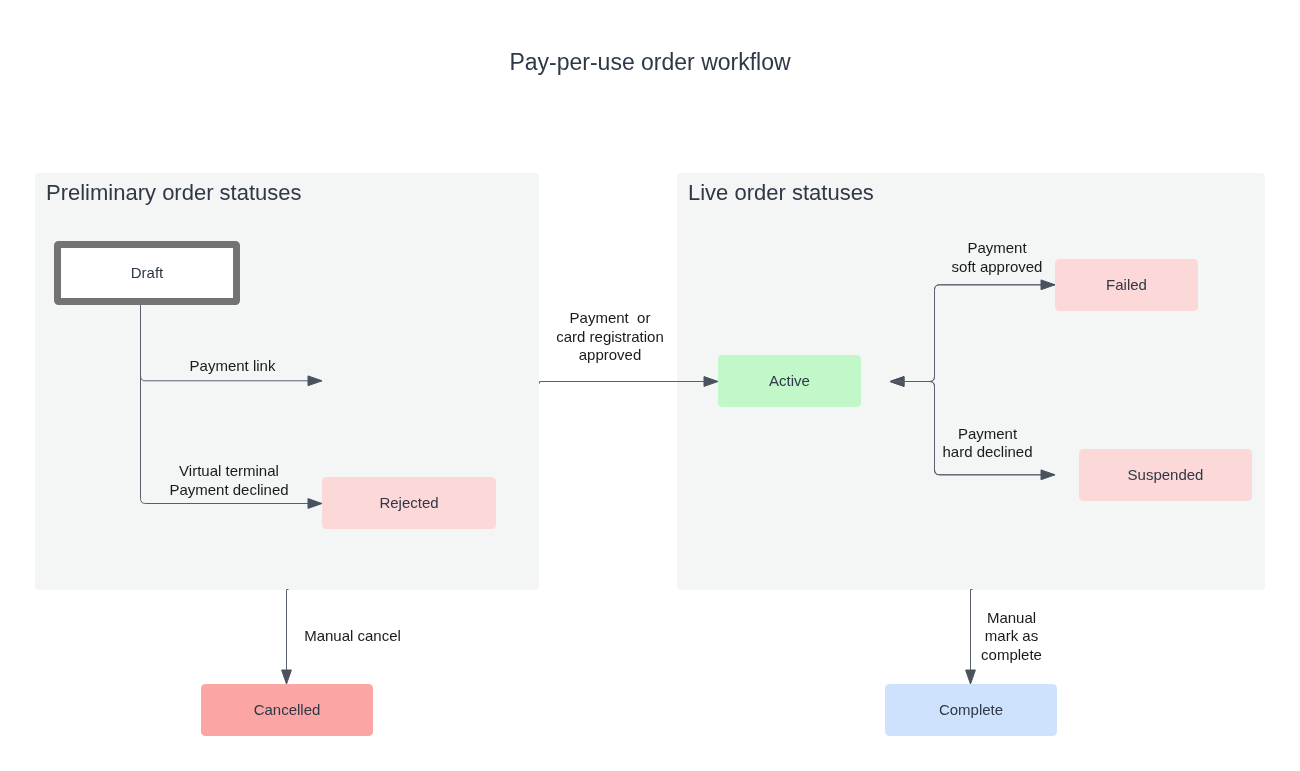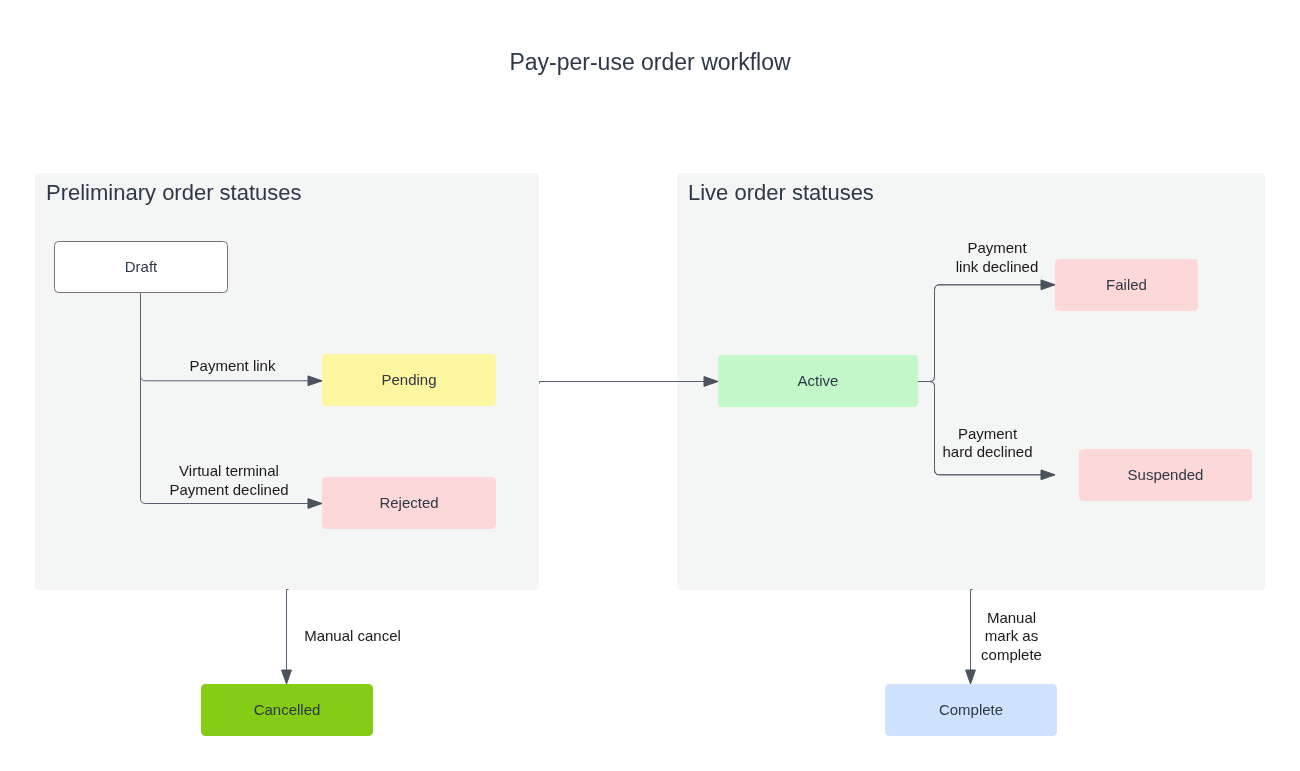--- a/index.html
+++ b/index.html
@@ -16,27 +16,27 @@
 
   .group{position:absolute;background:#f4f5f5;border-radius:4px;}
   #grp-prelim{left:35px;top:173px;width:504px;height:417px;}
   #grp-live{left:677px;top:173px;width:588px;height:417px;}
   .group-title{position:absolute;left:11px;top:9.2px;font-size:22px;line-height:21px;color:#2e3846;white-space:pre;}
 
   .node{position:absolute;width:174px;height:52px;border-radius:4.5px;
         display:flex;align-items:center;justify-content:center;
         font-size:15px;line-height:17px;color:#2e3846;white-space:pre;}
   .node>span{position:relative;top:-0.6px;}
-  .n-draft{left:54px;top:241px;background:#ffffff;border:1px solid #737373;width:172px;height:50px;}
+  .n-draft{left:54px;top:241px;background:#ffffff;border:7px solid #737373;width:172px;height:50px;}
   .n-pending{left:322px;top:354px;background:#fdf6a0;}
   .n-rejected{left:322px;top:477px;background:#fdd8d8;}
-  .n-active{left:718px;top:355px;background:#c2f7ca;width:200px;}
+  .n-active{left:718px;top:355px;background:#c2f7ca;width:143px;}
   .n-failed{left:1055px;top:259px;background:#fdd8d8;width:143px;}
   .n-suspended{left:1055px;top:449px;background:#fdd8d8;width:173px;margin-left:24px;}
-  .n-cancelled{left:201px;top:684px;background:#84cc16;width:172px;}
+  .n-cancelled{left:201px;top:684px;background:#fca5a5;width:172px;}
   .n-complete{left:885px;top:684px;background:#cfe2fd;width:172px;}
 
   .elabel{position:absolute;font-size:0;line-height:0;color:#1a1a1a;
           text-align:center;transform:translate(-50%,-50%);}
   .elabel>div{white-space:pre;font-size:15px;line-height:18.4px;}
   
   #lab-payment-link{left:232.5px;top:366.4px;}
   #lab-virtual{left:229px;top:480.1px;}
   #lab-approved{left:610px;top:337.4px;}
   #lab-soft{left:997px;top:257.2px;}
@@ -75,38 +75,42 @@
       <path d="M 1055 284.8 L 939.5 284.8 Q 934.5 284.8 934.5 289.8 L 934.5 376.5 Q 934.5 381.5 929.5 381.5 L 890 381.5" marker-end="url(#arrL)"></path>
       <path d="M 1055 474.8 L 939.5 474.8 Q 934.5 474.8 934.5 469.8 L 934.5 386.5 Q 934.5 381.5 929.5 381.5 L 890 381.5" marker-end="url(#arrL)"></path>
       <path d="M 890 381.5 L 929.5 381.5 Q 934.5 381.5 934.5 376.5 L 934.5 289.8 Q 934.5 284.8 939.5 284.8 L 1055 284.8" marker-end="url(#arrR)"></path>
       <path d="M 890 381.5 L 929.5 381.5 Q 934.5 381.5 934.5 386.5 L 934.5 469.8 Q 934.5 474.8 939.5 474.8 L 1055 474.8" marker-end="url(#arrR)"></path>
       <path d="M 288.5 589.5 L 286.5 589.5 L 286.5 684" marker-end="url(#arrD)"></path>
       <path d="M 972.5 589.5 L 970.5 589.5 L 970.5 684" marker-end="url(#arrD)"></path>
     </g>
   </svg>
 
   <div class="node n-draft"><span>Draft</span></div>
-  <div class="node n-pending"><span>Pending</span></div>
   <div class="node n-rejected"><span>Rejected</span></div>
   <div class="node n-active"><span>Active</span></div>
   <div class="node n-failed"><span>Failed</span></div>
   <div class="node n-suspended"><span>Suspended</span></div>
   <div class="node n-cancelled"><span>Cancelled</span></div>
   <div class="node n-complete"><span>Complete</span></div>
 
   <div class="elabel" id="lab-payment-link">
     <div>Payment link</div>
   </div>
   <div class="elabel" id="lab-virtual">
     <div>Virtual terminal</div>
     <div>Payment declined</div>
   </div>
+  <div class="elabel" id="lab-approved">
+    <div>Payment  or</div>
+    <div>card registration</div>
+    <div>approved</div>
+  </div>
   <div class="elabel" id="lab-soft">
     <div>Payment</div>
-    <div>link declined</div>
+    <div>soft approved</div>
   </div>
   <div class="elabel" id="lab-hard">
     <div>Payment</div>
     <div>hard declined</div>
   </div>
   <div class="elabel" id="lab-cancel">
     <div>Manual cancel</div>
   </div>
   <div class="elabel" id="lab-mcomplete">
     <div>Manual</div>

